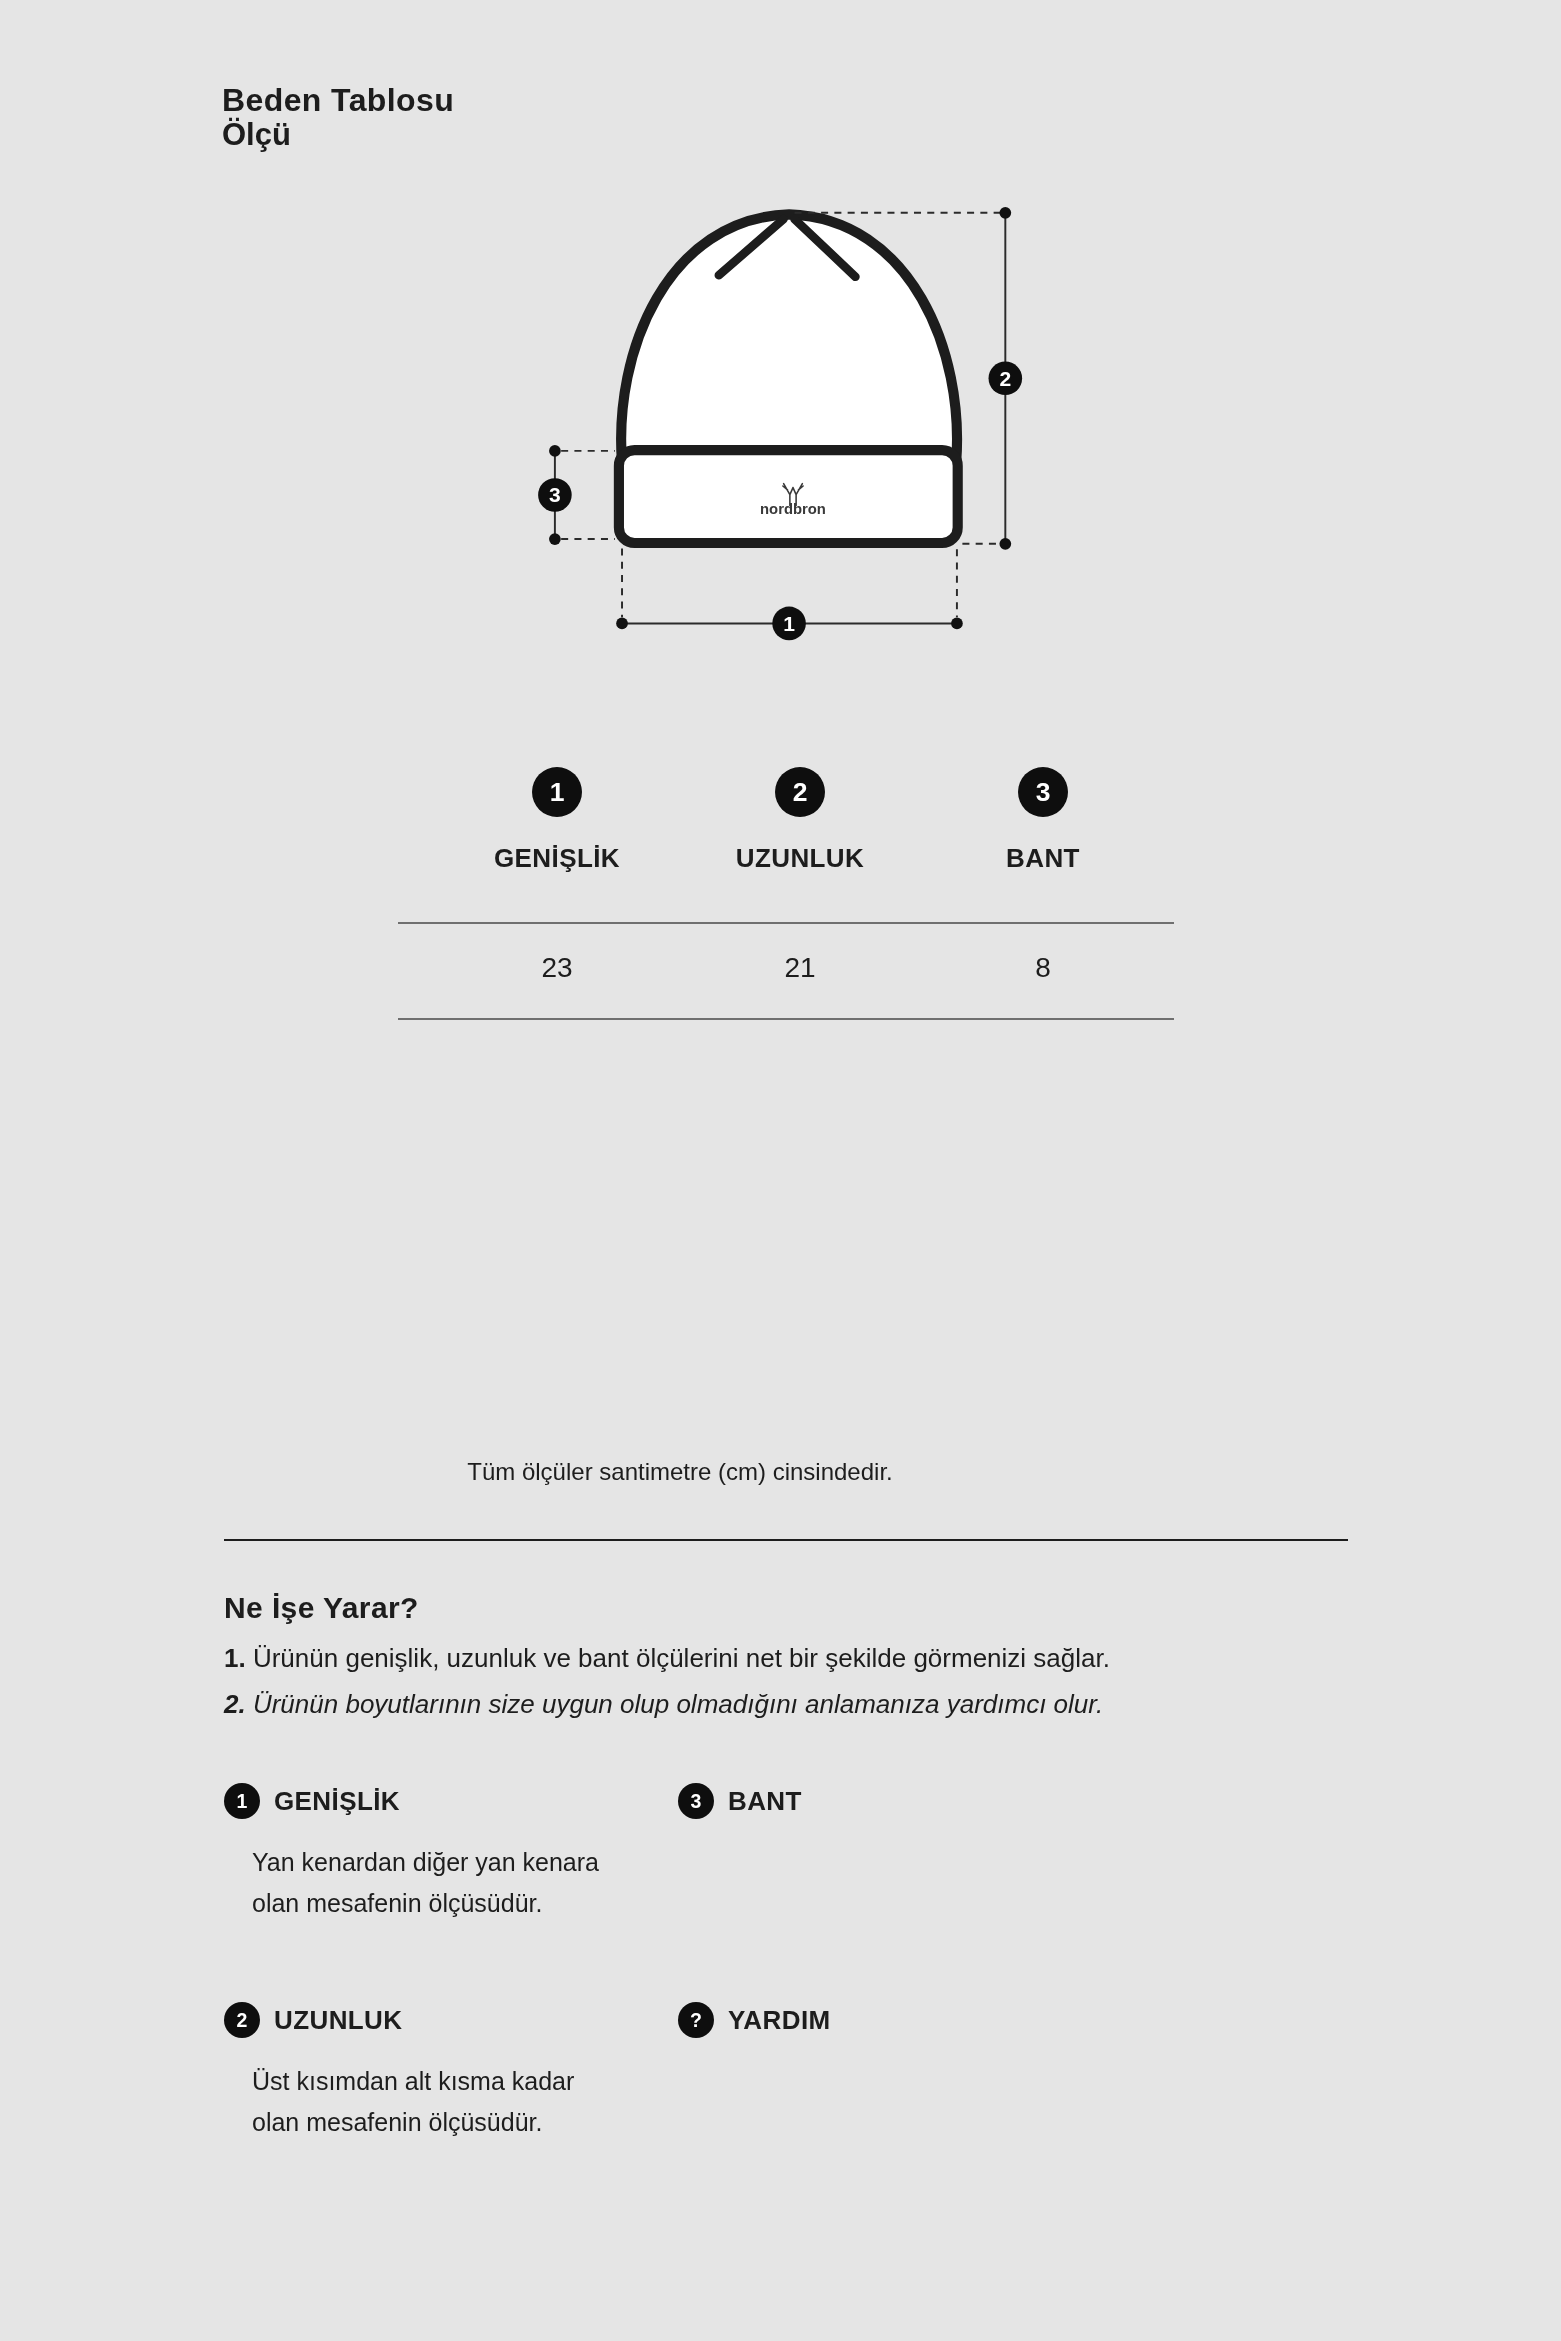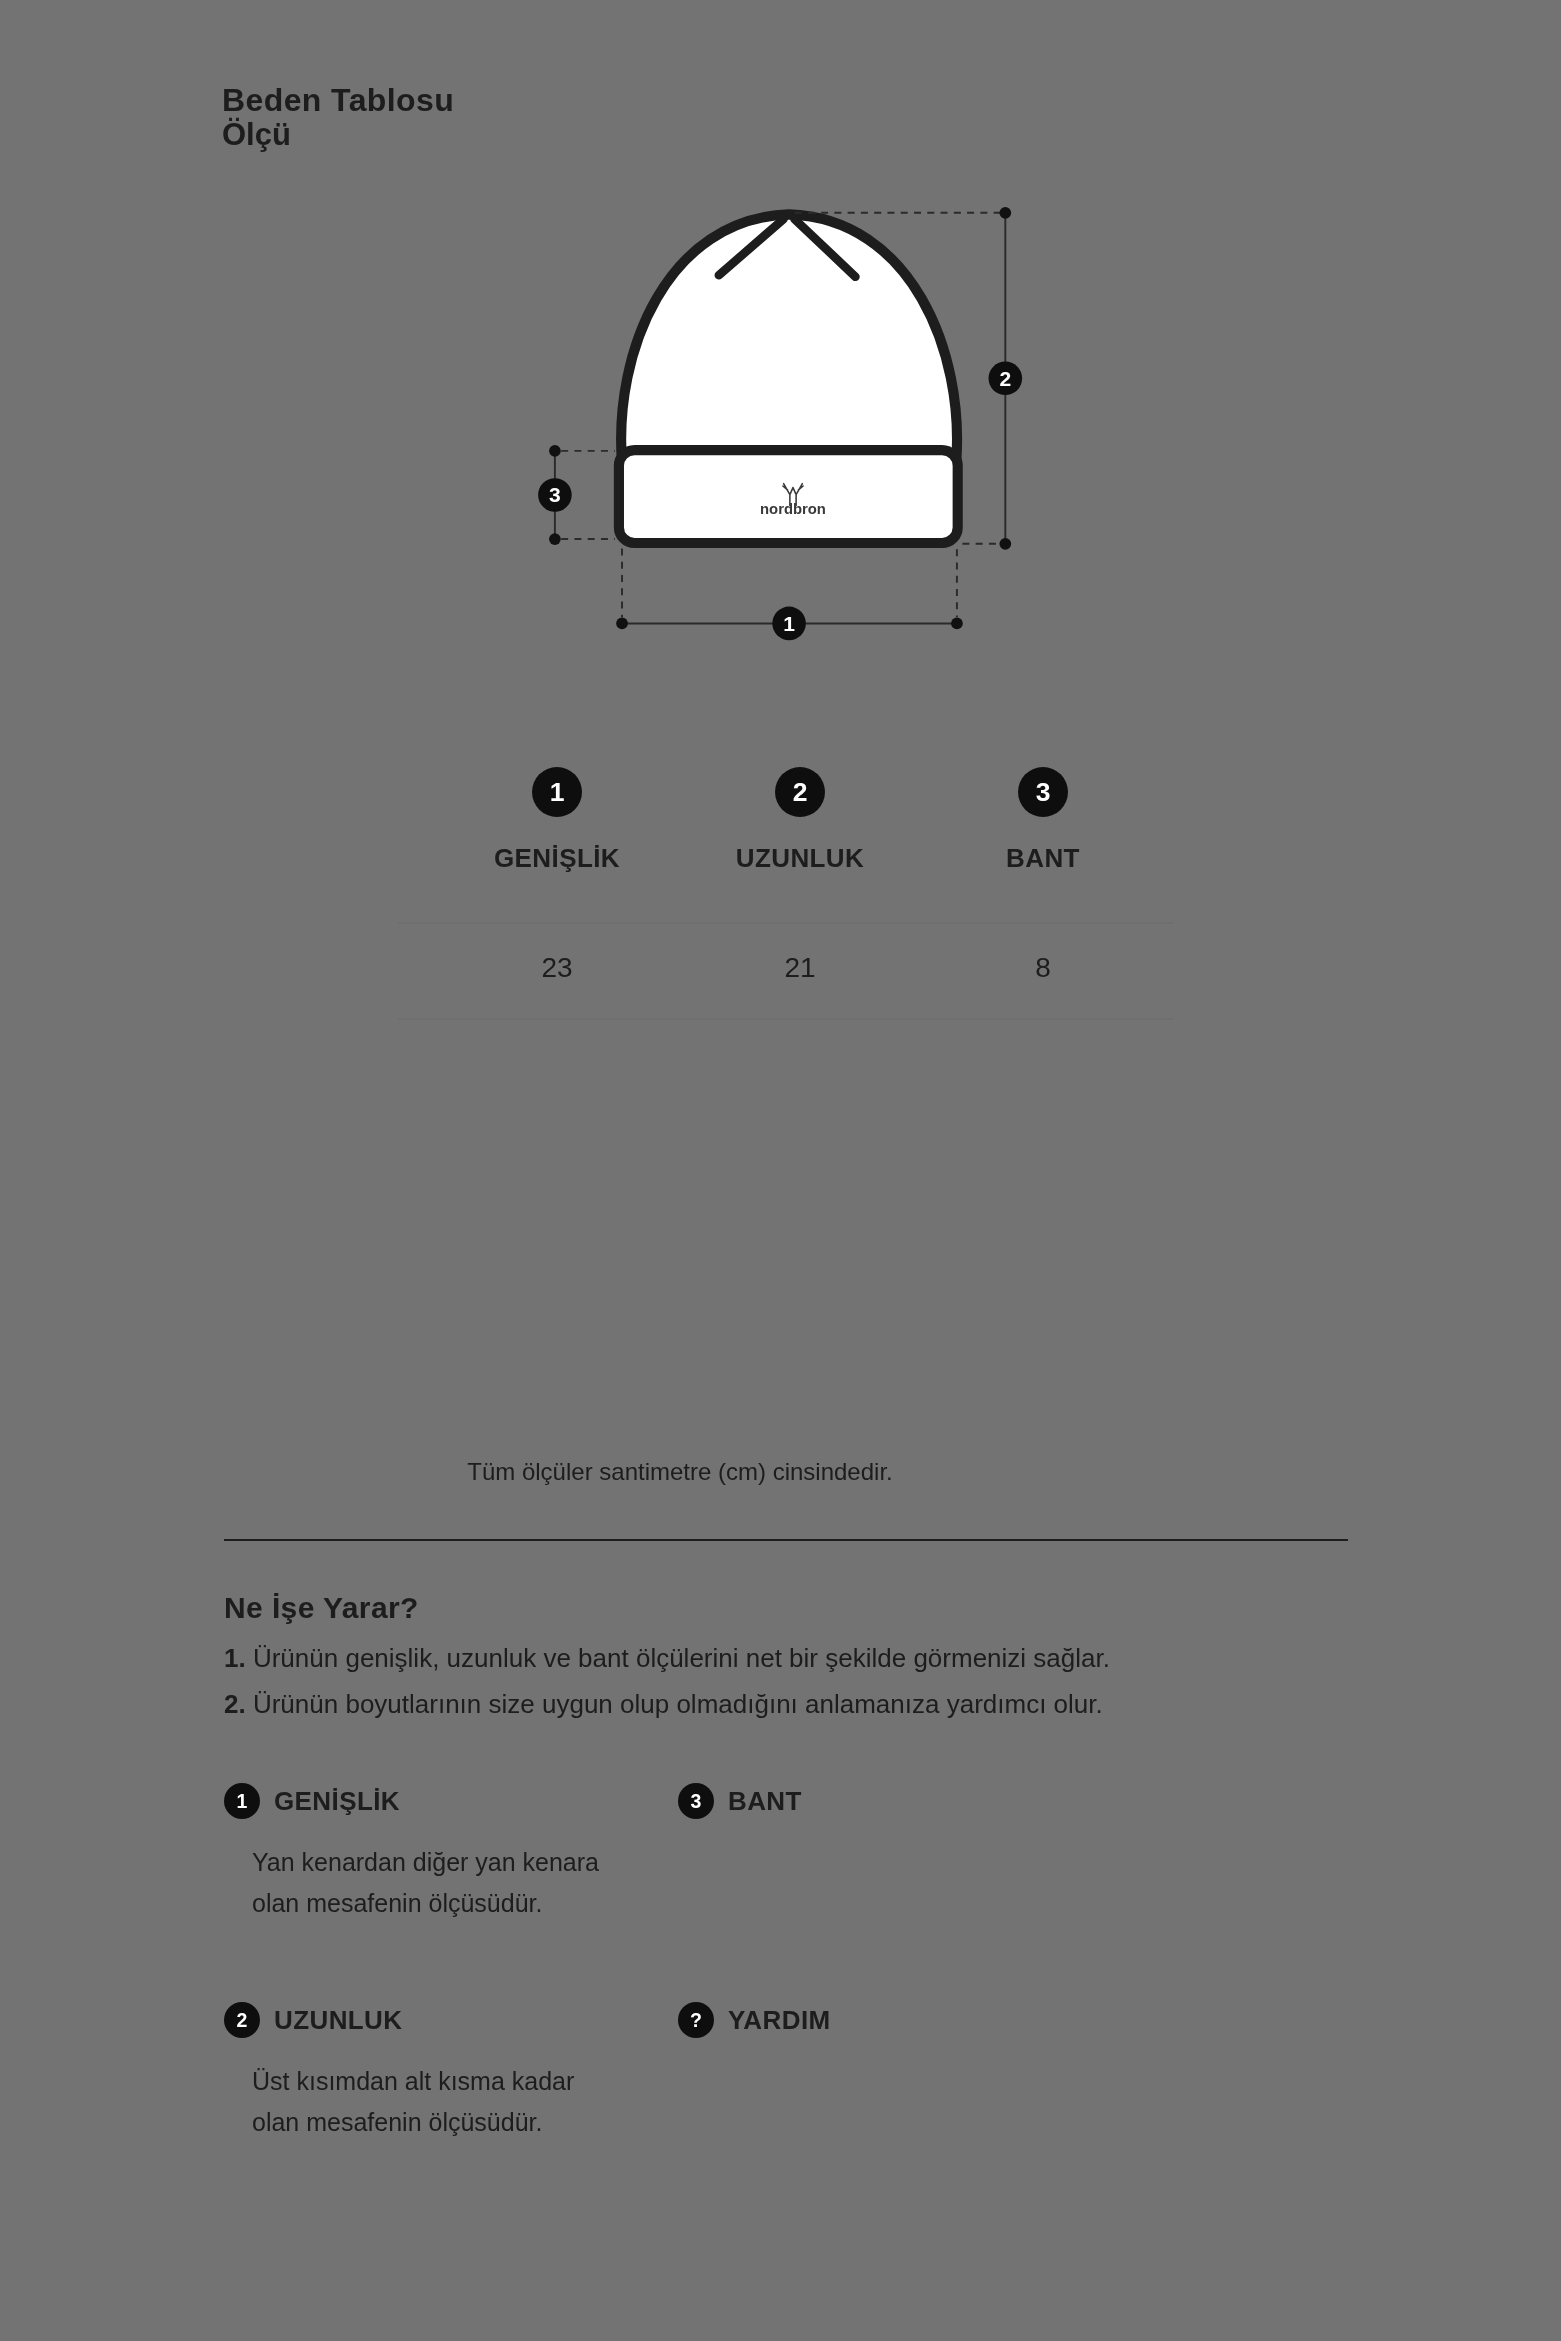--- a/index.html
+++ b/index.html
@@ -1,17 +1,17 @@
 <!DOCTYPE html>
 <html style="font-size:12.5px"><head>
 <meta charset="utf-8">
 <style>
   html,body{margin:0;padding:0;background:#ffffff;}
   #page{
-    position:relative;width:1561px;height:2342px;background:#737373;overflow:hidden;
+    position:relative;width:1561px;height:2342px;background:#e5e5e5;overflow:hidden;
     font-family:"Liberation Sans","DejaVu Sans",sans-serif;color:#1d1d1d;
   }
   .abs{position:absolute;}
   
   #title{left:222px;top:83px;font-size:32px;line-height:35px;font-weight:bold;letter-spacing:0.4px;}
   #subtitle{left:222px;top:118px;font-size:31px;line-height:34px;font-weight:bold;}
   
   .t-badge{
     width:50px;height:50px;border-radius:50%;background:#0e0e0e;color:#ffffff;
     text-align:center;line-height:50px;font-size:26.5px;font-weight:bold;top:767px;
@@ -27,21 +27,21 @@
   }
   .c1{left:557px;} .c2{left:800px;} .c3{left:1043px;}
   .t-line{left:398px;width:776px;height:1.6px;background:#6f6f6f;}
   
   #note{left:0;top:1458px;width:1360px;text-align:center;font-size:24px;line-height:28px;}
   #divider{left:224px;top:1539px;width:1124px;height:2.3px;background:#1d1d1d;}
   
   #info-heading{left:224px;top:1591px;font-size:30px;font-weight:bold;letter-spacing:0.4px;}
   .info-item{left:224px;font-size:26px;line-height:31px;white-space:nowrap;}
   .info-item b{font-weight:bold;}
-  #item-1{top:1643px;} #item-2{top:1689px;}
+  #item-1{top:1643px;} #item-2{top:1689px;font-style:italic;}
   
   .section{width:437px;}
   .sec-hdr{display:flex;align-items:center;gap:14px;height:36px;}
   .s-badge{
     flex:0 0 auto;width:36px;height:36px;border-radius:50%;background:#0e0e0e;color:#ffffff;
     text-align:center;line-height:36px;font-size:19.5px;font-weight:bold;
   }
   .s-title{font-size:26px;font-weight:bold;letter-spacing:0.4px;white-space:nowrap;}
   .sec-body{margin-top:23.4px;font-size:25px;line-height:41px;white-space:nowrap;margin-left:28px;}
   #sec-width,#sec-length{left:224px;}

